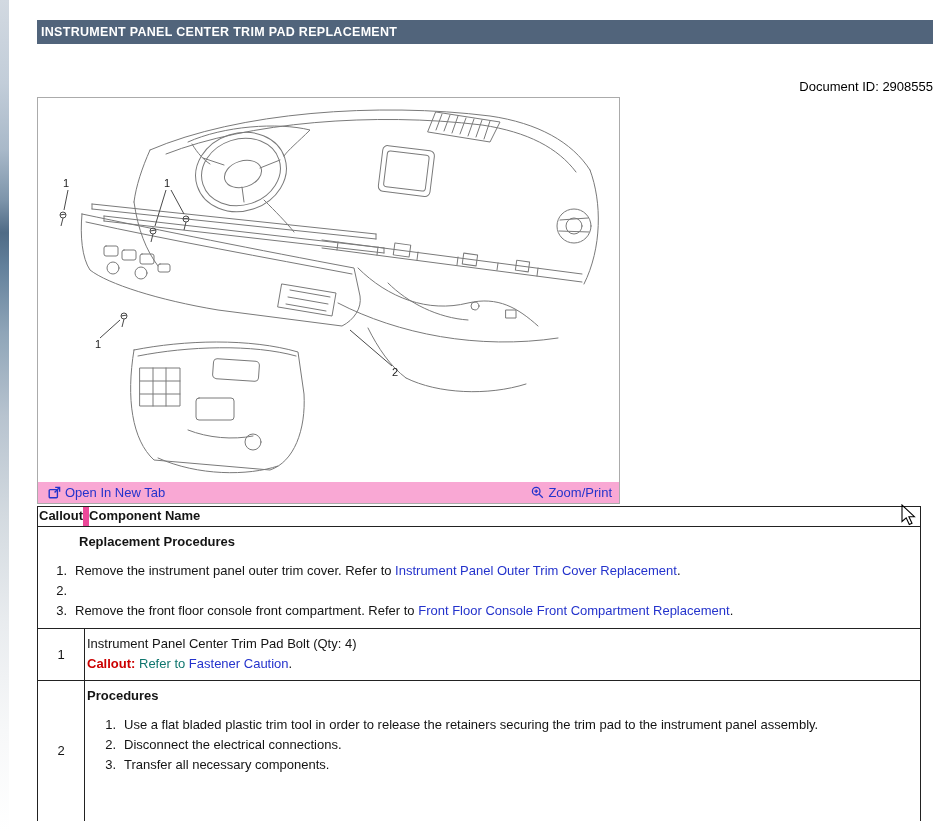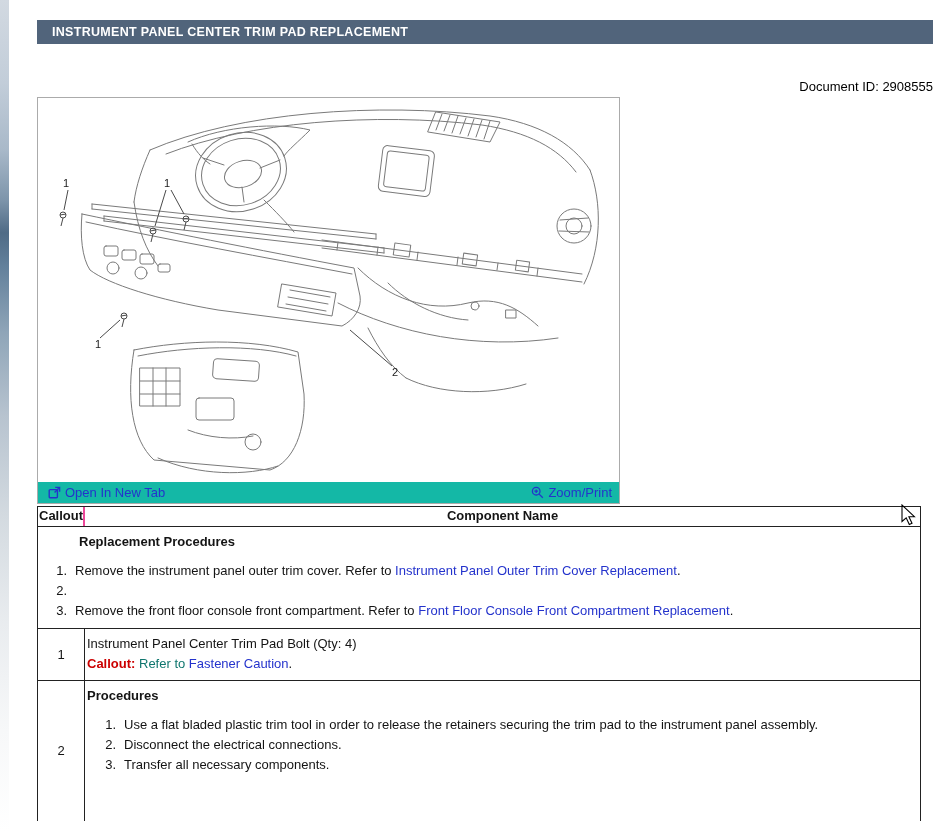--- a/index.html
+++ b/index.html
@@ -13,50 +13,50 @@
     position:absolute;left:0;top:0;width:9px;height:831px;
     background:linear-gradient(180deg,
       #d2d9e1 0%,#c2cdd9 10%,#a9b9c9 18%,#7e95ab 24%,#4f6b86 28%,
       #62809b 32%,#8fa5b8 40%,#b7c3cf 50%,#d3dae0 62%,#e9ecef 75%,
       #f7f8f9 88%,#ffffff 100%);
   }
   .title-bar{
     position:absolute;left:37px;top:20px;right:0;height:24px;
     background:#51647b;color:#ffffff;
     font-size:12.5px;font-weight:700;letter-spacing:.3px;
-    line-height:24px;padding-left:15px;box-sizing:border-box;
+    line-height:24px;padding-left:4px;box-sizing:border-box;
   }
   .doc-id{
     position:absolute;top:79px;right:0;
     font-size:13px;color:#000;
   }
   .figure-box{
     position:absolute;left:37px;top:97px;width:583px;
     border:1px solid #ababab;background:#fff;box-sizing:border-box;
   }
   .figure-image{width:581px;height:384px;position:relative;background:#fff;}
   .figure-footer{
     height:21px;display:flex;justify-content:space-between;align-items:center;
-    padding:0 7px 0 10px;background:#14b8a6;
+    padding:0 7px 0 10px;background:#f9a8d4;
   }
   .lnk, .fig-link{
     color:#2433cc;text-decoration:none;cursor:pointer;
   }
   .fig-link{font-size:13px;display:inline-flex;align-items:center;gap:4px;}
   .fig-link svg{display:block;}
 
   
   .si-table{
     position:absolute;left:37px;top:506px;width:884px;background:#fff;
     border:1px solid #222;border-bottom:none;box-sizing:border-box;
     font-size:13px;line-height:20px;color:#141414;
   }
   .si-thead{display:flex;border-bottom:1px solid #222;height:19px;line-height:18px;font-weight:700;}
-  .th-callout{flex:0 0 47px;border-right:2px solid #ec4899;padding-left:1px;box-sizing:border-box;white-space:nowrap;overflow:visible;}
-  .th-name{flex:1;text-align:center;}
+  .th-callout{flex:0 0 47px;border-right:6px solid #ec4899;padding-left:1px;box-sizing:border-box;white-space:nowrap;overflow:visible;}
+  .th-name{flex:1;text-align:left;}
   .si-row{display:flex;border-bottom:1px solid #222;}
   .si-row.last{border-bottom:none;min-height:140px;}
   .cell-callout{flex:0 0 47px;border-right:1px solid #222;display:flex;align-items:center;justify-content:center;box-sizing:border-box;}
   .cell-content{flex:1;padding:5px 8px 6px 2px;box-sizing:border-box;}
   .prelim-cell{flex:1;padding:5px 8px 7px 0;box-sizing:border-box;}
   .prelim-title{font-weight:700;margin-left:41px;}
   .olist{margin-top:9px;}
   .olist .li{display:flex;}
   .olist .num{flex:0 0 33px;text-align:right;padding-right:4px;box-sizing:border-box;}
   .olist .txt{padding-left:4px;}

